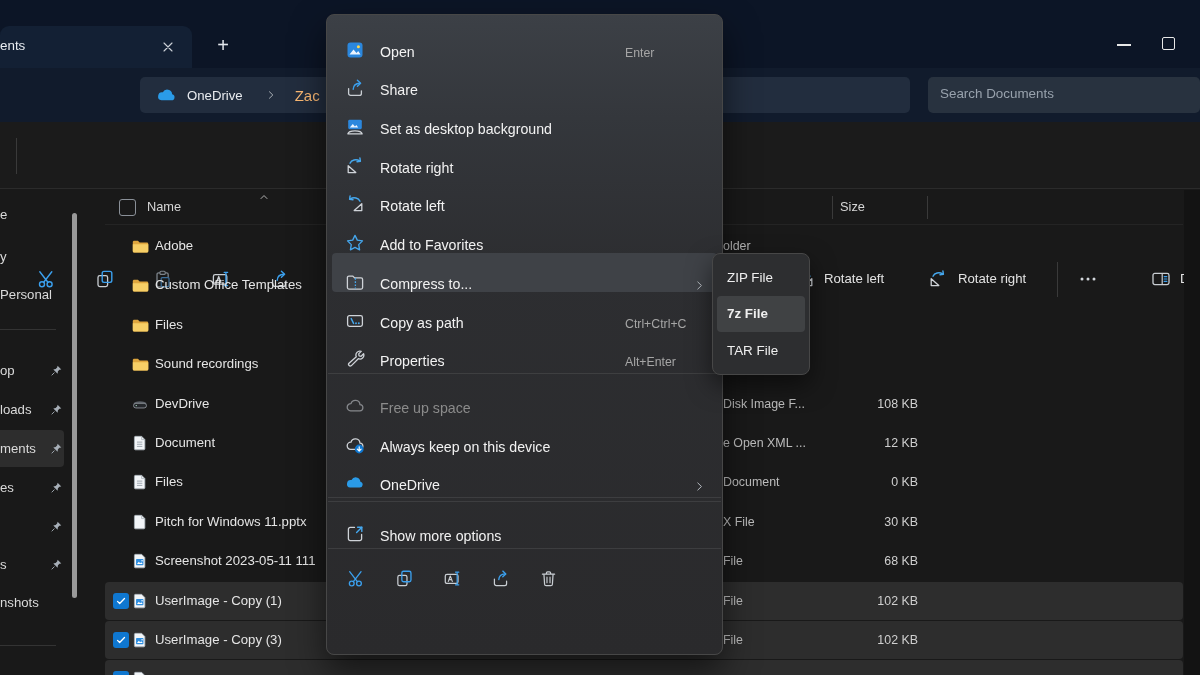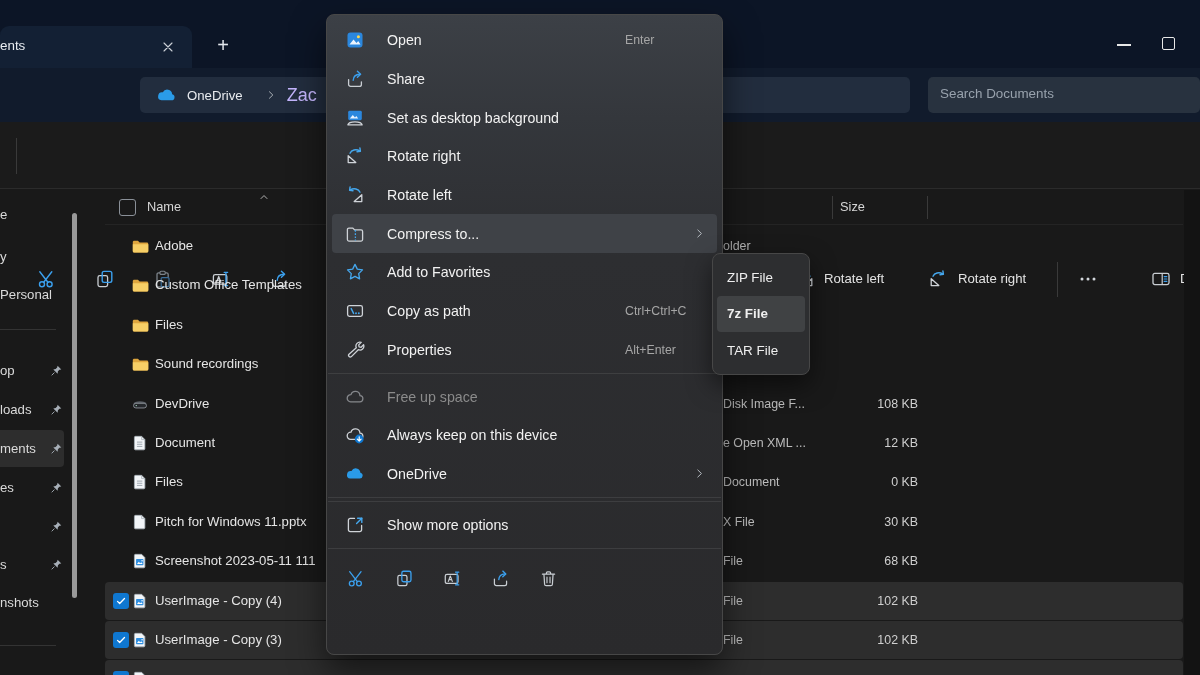--- a/index.html
+++ b/index.html
@@ -18,21 +18,21 @@
   .win-max{position:absolute;left:1149px;top:30px;width:42px;height:30px;}
   .win-max i{position:absolute;left:13px;top:7px;width:11px;height:11px;border:1.2px solid #e8e8e8;border-radius:2px;display:block;}
   
   .addr{position:absolute;left:0;top:68px;width:1200px;height:54px;background:#111b2c;}
   .navbtn{position:absolute;top:87px;width:20px;height:20px;}
   .addrpill{position:absolute;left:140px;top:9px;width:770px;height:36px;background:#222d3e;border-radius:5px;
             display:flex;align-items:center;}
   .addrpill .odcloud{width:21px;height:21px;margin-left:16px;}
   .addrpill .crumb{font-size:13.2px;color:#e8ebef;margin-left:10px;white-space:nowrap;}
   .addrpill .cchev{width:12px;height:12px;margin-left:22px;}
-  .addrpill .crumb2{font-size:18px;color:#c4b5fd;margin-left:10px;white-space:nowrap;}
+  .addrpill .crumb2{font-size:15px;color:#fdba74;margin-left:18px;white-space:nowrap;}
   .searchpill{position:absolute;left:928px;top:9px;width:272px;height:36px;background:#28323f;border-radius:5px;}
   .searchpill span{position:absolute;left:12px;top:9px;font-size:13.4px;color:#98a2ad;}
   
   .toolbar{position:absolute;left:0;top:122px;width:1200px;height:67px;background:#1b1b1b;border-bottom:1px solid #2b2b2b;box-sizing:border-box;}
   .tbdiv{position:absolute;width:1px;background:#3a3a3a;}
   .tbic{position:absolute;top:147px;width:20px;height:20px;}
   .tbtext{position:absolute;top:147px;font-size:13.2px;color:#e3e3e3;line-height:20px;white-space:nowrap;}
   
   .hcb{position:absolute;left:119px;top:199px;width:15px;height:15px;border:1px solid #8a9098;border-radius:3px;}
   .htext{position:absolute;top:198px;font-size:12.8px;color:#d6d6d6;line-height:18px;}
@@ -54,21 +54,21 @@
   .row .cb svg{width:12px;height:12px;}
   .row .fic{position:absolute;left:26px;top:10px;width:18px;height:18px;}
   .row .fname{position:absolute;left:50px;top:11px;font-size:13.2px;color:#e5e5e5;white-space:nowrap;}
   .row .ftype{position:absolute;left:618px;top:12px;font-size:12.4px;color:#bdbdbd;white-space:nowrap;}
   .row .fsize{position:absolute;left:713px;top:12px;width:100px;text-align:right;font-size:12.4px;color:#cfcfcf;}
   
   .cmenu{position:absolute;left:326px;top:14px;width:397px;height:641px;z-index:50;border-radius:8px;
          border:1px solid #474747;box-sizing:border-box;padding:6px 0;
          background:linear-gradient(180deg,#3c4046 0%,#34373c 16%,#2d2e31 38%,#2a2a2c 100%);
          box-shadow:0 16px 34px rgba(0,0,0,.55);}
-  .mi{position:relative;height:38.7px;display:flex;align-items:center;padding:0 14px 0 18px;gap:7px;}
+  .mi{position:relative;height:38.7px;display:flex;align-items:flex-end;padding:0 14px 0 18px;}
   .mi .mic{width:20px;height:20px;flex:0 0 20px;margin-right:15px;}
   .mlabel{font-size:14.2px;color:#f2f2f2;white-space:nowrap;}
   .mi.dis .mlabel{color:#8b8b8b;}
   .mi.dis .mic{opacity:.55;}
   .mshort{position:absolute;left:298px;font-size:12.3px;color:#a6a6a6;white-space:nowrap;}
   .mchev{position:absolute;right:16px;width:13px;height:13px;}
   .mi.hl{background:#3f4247;border-radius:4px;margin:0 5px;padding:0 9px 0 13px;}
   .mi.hl .mchev{right:11px;}
   .msep{height:1px;background:rgba(255,255,255,.085);margin:3.5px 1px;}
   .mfoot{display:flex;align-items:center;gap:12px;padding-left:11px;height:52px;}
@@ -465,21 +465,21 @@
     </div>
     <div class="row sel" style="top:354.6px">
       <span class="cb">
           <svg>
             <use href="#s-check"></use>
           </svg>
         </span>
       <svg class="fic">
           <use href="#s-imgfile"></use>
         </svg>
-      <span class="fname">UserImage - Copy (4)</span>
+      <span class="fname">UserImage - Copy (1)</span>
       <span class="ftype">File</span>
       <span class="fsize">102 KB</span>
     </div>
     <div class="row sel" style="top:394px">
       <span class="cb">
           <svg>
             <use href="#s-check"></use>
           </svg>
         </span>
       <svg class="fic">
@@ -527,34 +527,34 @@
           <use href="#s-rotr"></use>
         </svg>
       <span class="mlabel">Rotate right</span>
     </div>
     <div class="mi">
       <svg class="mic">
           <use href="#s-rotl"></use>
         </svg>
       <span class="mlabel">Rotate left</span>
     </div>
+    <div class="mi">
+      <svg class="mic">
+          <use href="#s-star"></use>
+        </svg>
+      <span class="mlabel">Add to Favorites</span>
+    </div>
     <div class="mi hl">
       <svg class="mic">
           <use href="#s-zip"></use>
         </svg>
       <span class="mlabel">Compress to...</span>
       <svg class="mchev">
           <use href="#s-chevr"></use>
         </svg>
-    </div>
-    <div class="mi">
-      <svg class="mic">
-          <use href="#s-star"></use>
-        </svg>
-      <span class="mlabel">Add to Favorites</span>
     </div>
     <div class="mi">
       <svg class="mic">
           <use href="#s-path"></use>
         </svg>
       <span class="mlabel">Copy as path</span>
       <span class="mshort">Ctrl+Ctrl+C</span>
     </div>
     <div class="mi">
       <svg class="mic">

